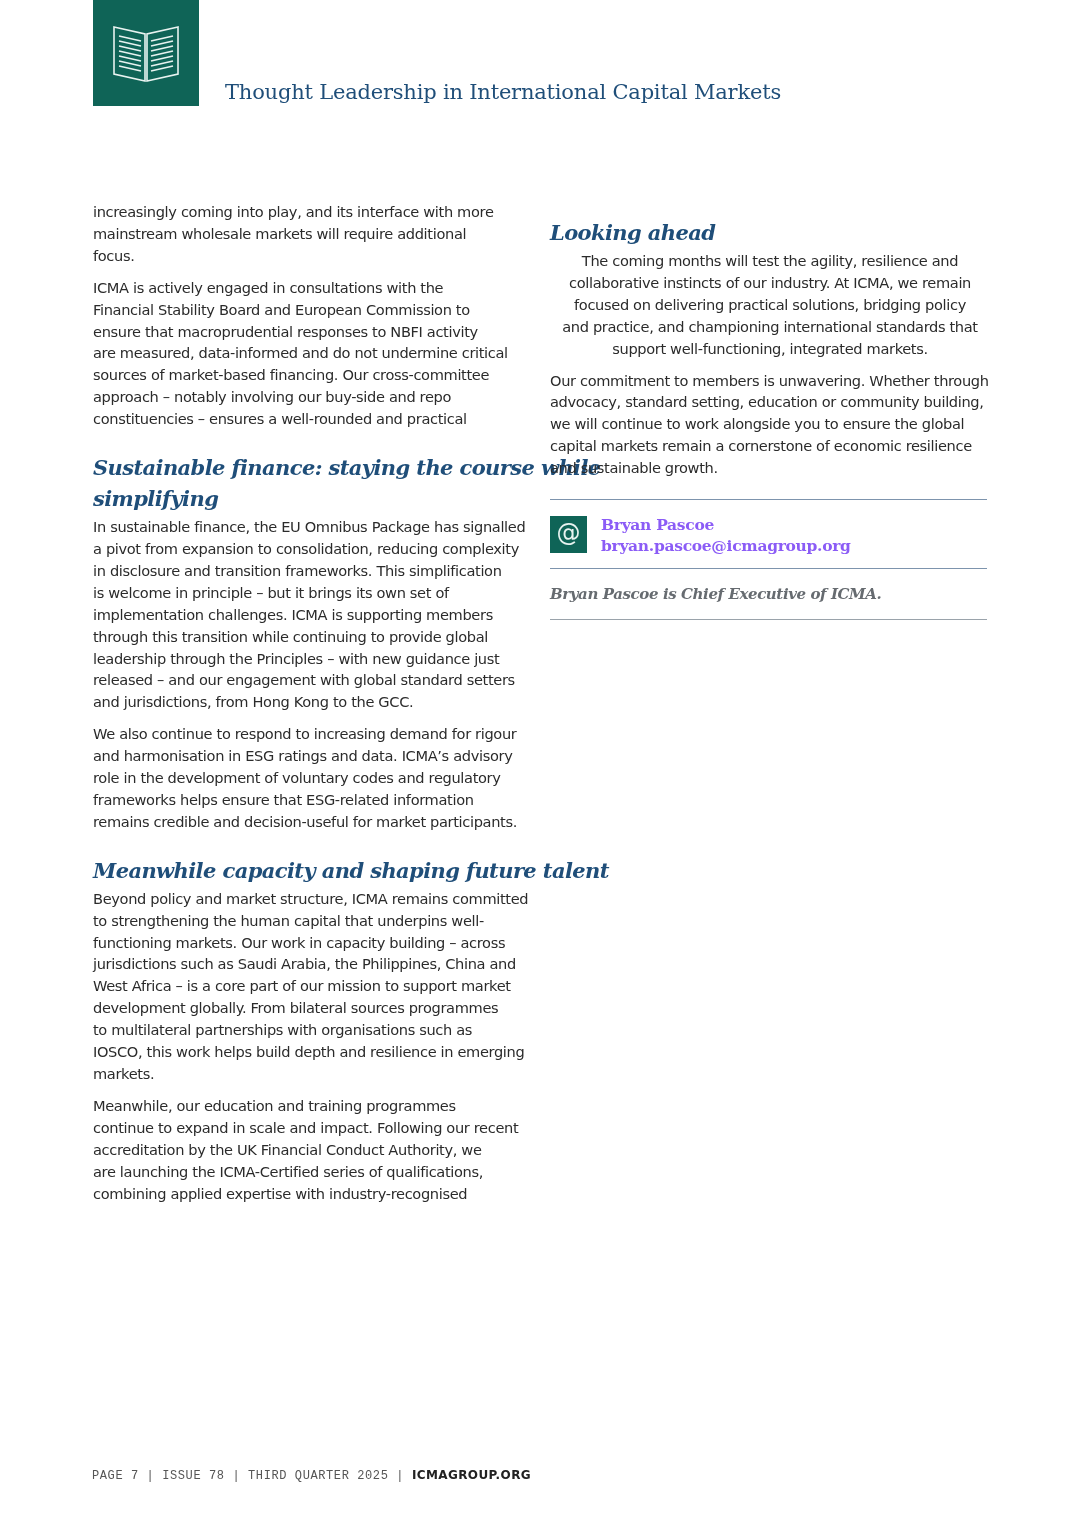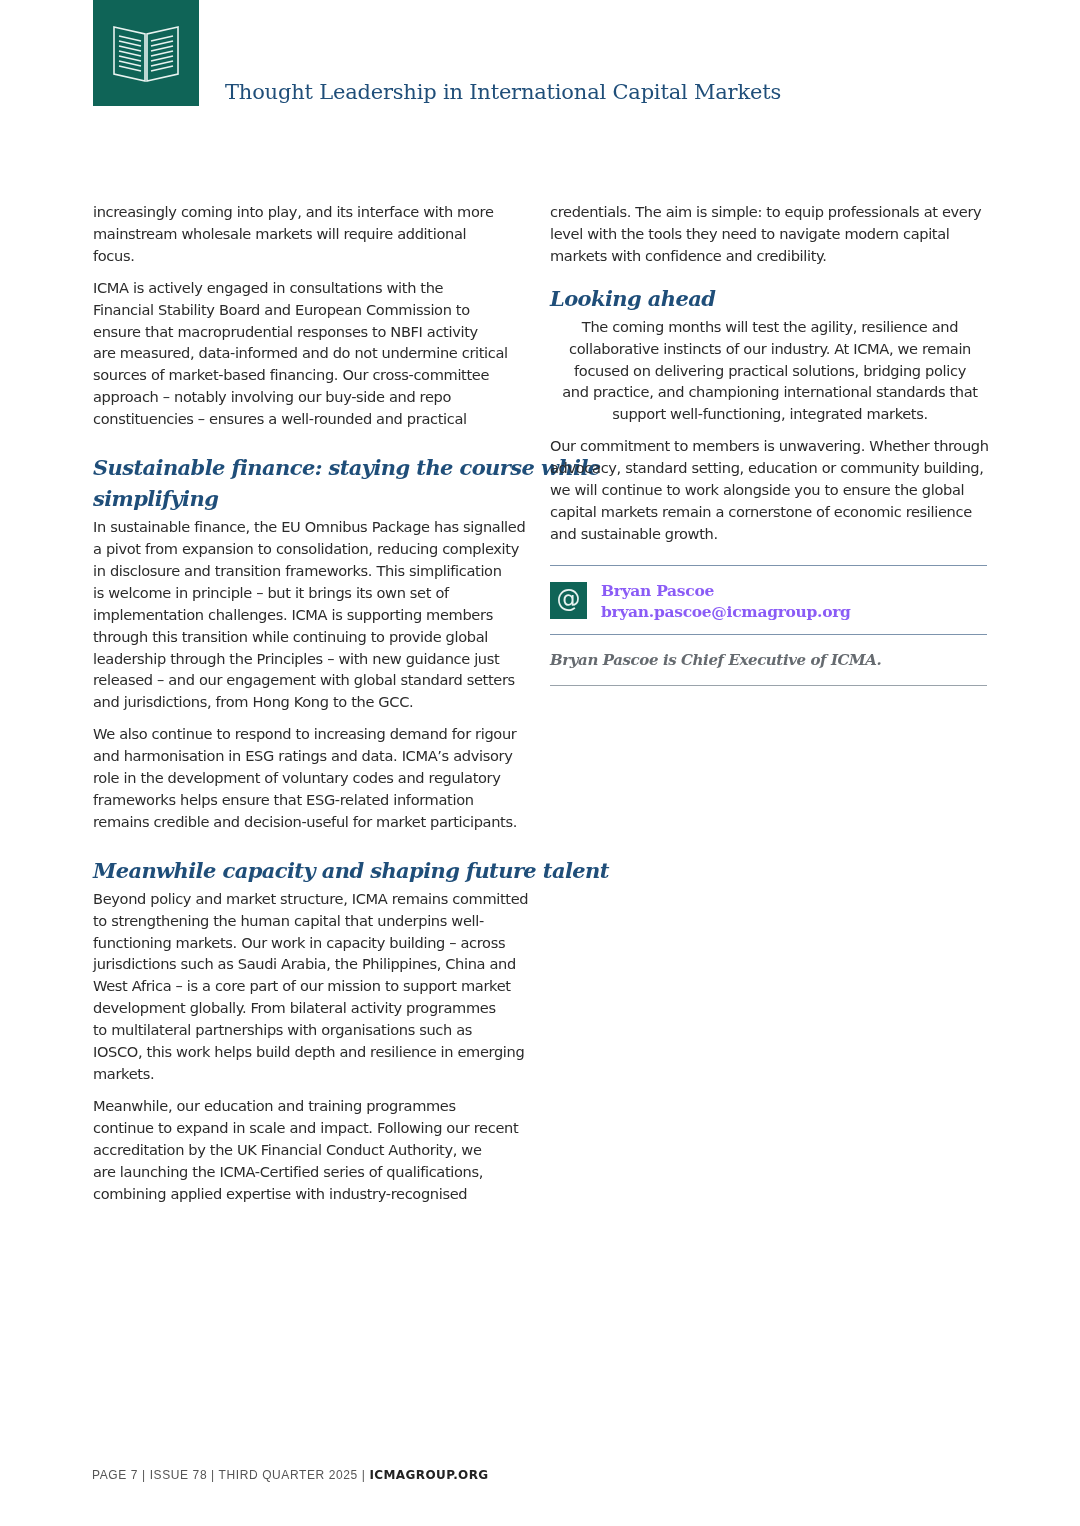--- a/index.html
+++ b/index.html
@@ -13,21 +13,21 @@
   p.body { margin: 0 0 10px 0; font-size: 14.6px; line-height: 21.9px; color: #2b2b2b; letter-spacing: -0.35px; }
   p.body .ln { display: block; white-space: nowrap; }
   h2.heading { margin: 0; font-family: "DejaVu Serif", serif; font-style: italic; font-weight: bold; color: #1f4e79; font-size: 21px; line-height: 31px; letter-spacing: -0.6px; }
   h2.heading .ln { display: block; white-space: nowrap; }
   .rule { height: 0; border-top: 1.5px solid #7d94ad; margin: 0; }
   .contact { display: flex; align-items: flex-start; padding: 14px 0 12px 0; }
   .at-box { width: 37px; height: 37px; background: #0f6457; color: #e8f3f0; font-size: 24px; line-height: 35px; text-align: center; margin-right: 14px; margin-top: 2px; }
   .contact-text { font-family: "DejaVu Serif", serif; font-weight: bold; color: #8b5cf6; font-size: 15.5px; line-height: 21px; letter-spacing: -0.3px; }
   .bio { font-family: "DejaVu Serif", serif; font-style: italic; font-weight: bold; color: #666b70; font-size: 15px; padding: 16px 0 16px 0; letter-spacing: -0.4px; }
   .footer { position: absolute; left: 92px; top: 1468px; font-size: 12px; letter-spacing: 0.6px; white-space: nowrap; color: #555; }
-  .footer .serif { font-family: Liberation Sans, sans-serif; }
+  .footer .serif { font-family: Liberation Mono, monospace; }
   .footer .site { font-family: "DejaVu Sans", sans-serif; font-weight: bold; color: #222; letter-spacing: 0.4px; }
 </style>
 </head>
 <body>
 
 <div class="logo-box">
   <svg viewBox="0 0 72 64" fill="none" stroke="#e8f3f0" stroke-width="1.6">
     <path d="M4 6 L35 13 L35 60 L4 53 Z"></path>
     <path d="M68 6 L37 13 L37 60 L68 53 Z"></path>
     <line x1="9" y1="15" x2="31" y2="20"></line>
@@ -88,40 +88,35 @@
     </p>
   <h2 class="heading" style="margin-top:22px;">
       <span class="ln">Meanwhile capacity and shaping future talent</span>
     </h2>
   <p class="body" style="margin-top:2px;">
       <span class="ln">Beyond policy and market structure, ICMA remains committed</span>
       <span class="ln">to strengthening the human capital that underpins well-</span>
       <span class="ln">functioning markets. Our work in capacity building – across</span>
       <span class="ln">jurisdictions such as Saudi Arabia, the Philippines, China and</span>
       <span class="ln">West Africa – is a core part of our mission to support market</span>
-      <span class="ln">development globally. From bilateral activity programmes</span>
+      <span class="ln">development globally. From bilateral sources programmes</span>
       <span class="ln">to multilateral partnerships with organisations such as</span>
       <span class="ln">IOSCO, this work helps build depth and resilience in emerging</span>
       <span class="ln">markets.</span>
     </p>
   <p class="body">
       <span class="ln">Meanwhile, our education and training programmes</span>
       <span class="ln">continue to expand in scale and impact. Following our recent</span>
       <span class="ln">accreditation by the UK Financial Conduct Authority, we</span>
       <span class="ln">are launching the ICMA-Certified series of qualifications,</span>
       <span class="ln">combining applied expertise with industry-recognised</span>
     </p>
 </div>
 
 <div class="col col-right">
-  <p class="body">
-      <span class="ln">credentials. The aim is simple: to equip professionals at every</span>
-      <span class="ln">level with the tools they need to navigate modern capital</span>
-      <span class="ln">markets with confidence and credibility.</span>
-    </p>
   <h2 class="heading" style="margin-top:16px;">
       <span class="ln">Looking ahead</span>
     </h2>
   <p class="body" style="margin-top:2px;text-align:center;">
       <span class="ln">The coming months will test the agility, resilience and</span>
       <span class="ln">collaborative instincts of our industry. At ICMA, we remain</span>
       <span class="ln">focused on delivering practical solutions, bridging policy</span>
       <span class="ln">and practice, and championing international standards that</span>
       <span class="ln">support well-functioning, integrated markets.</span>
     </p>

